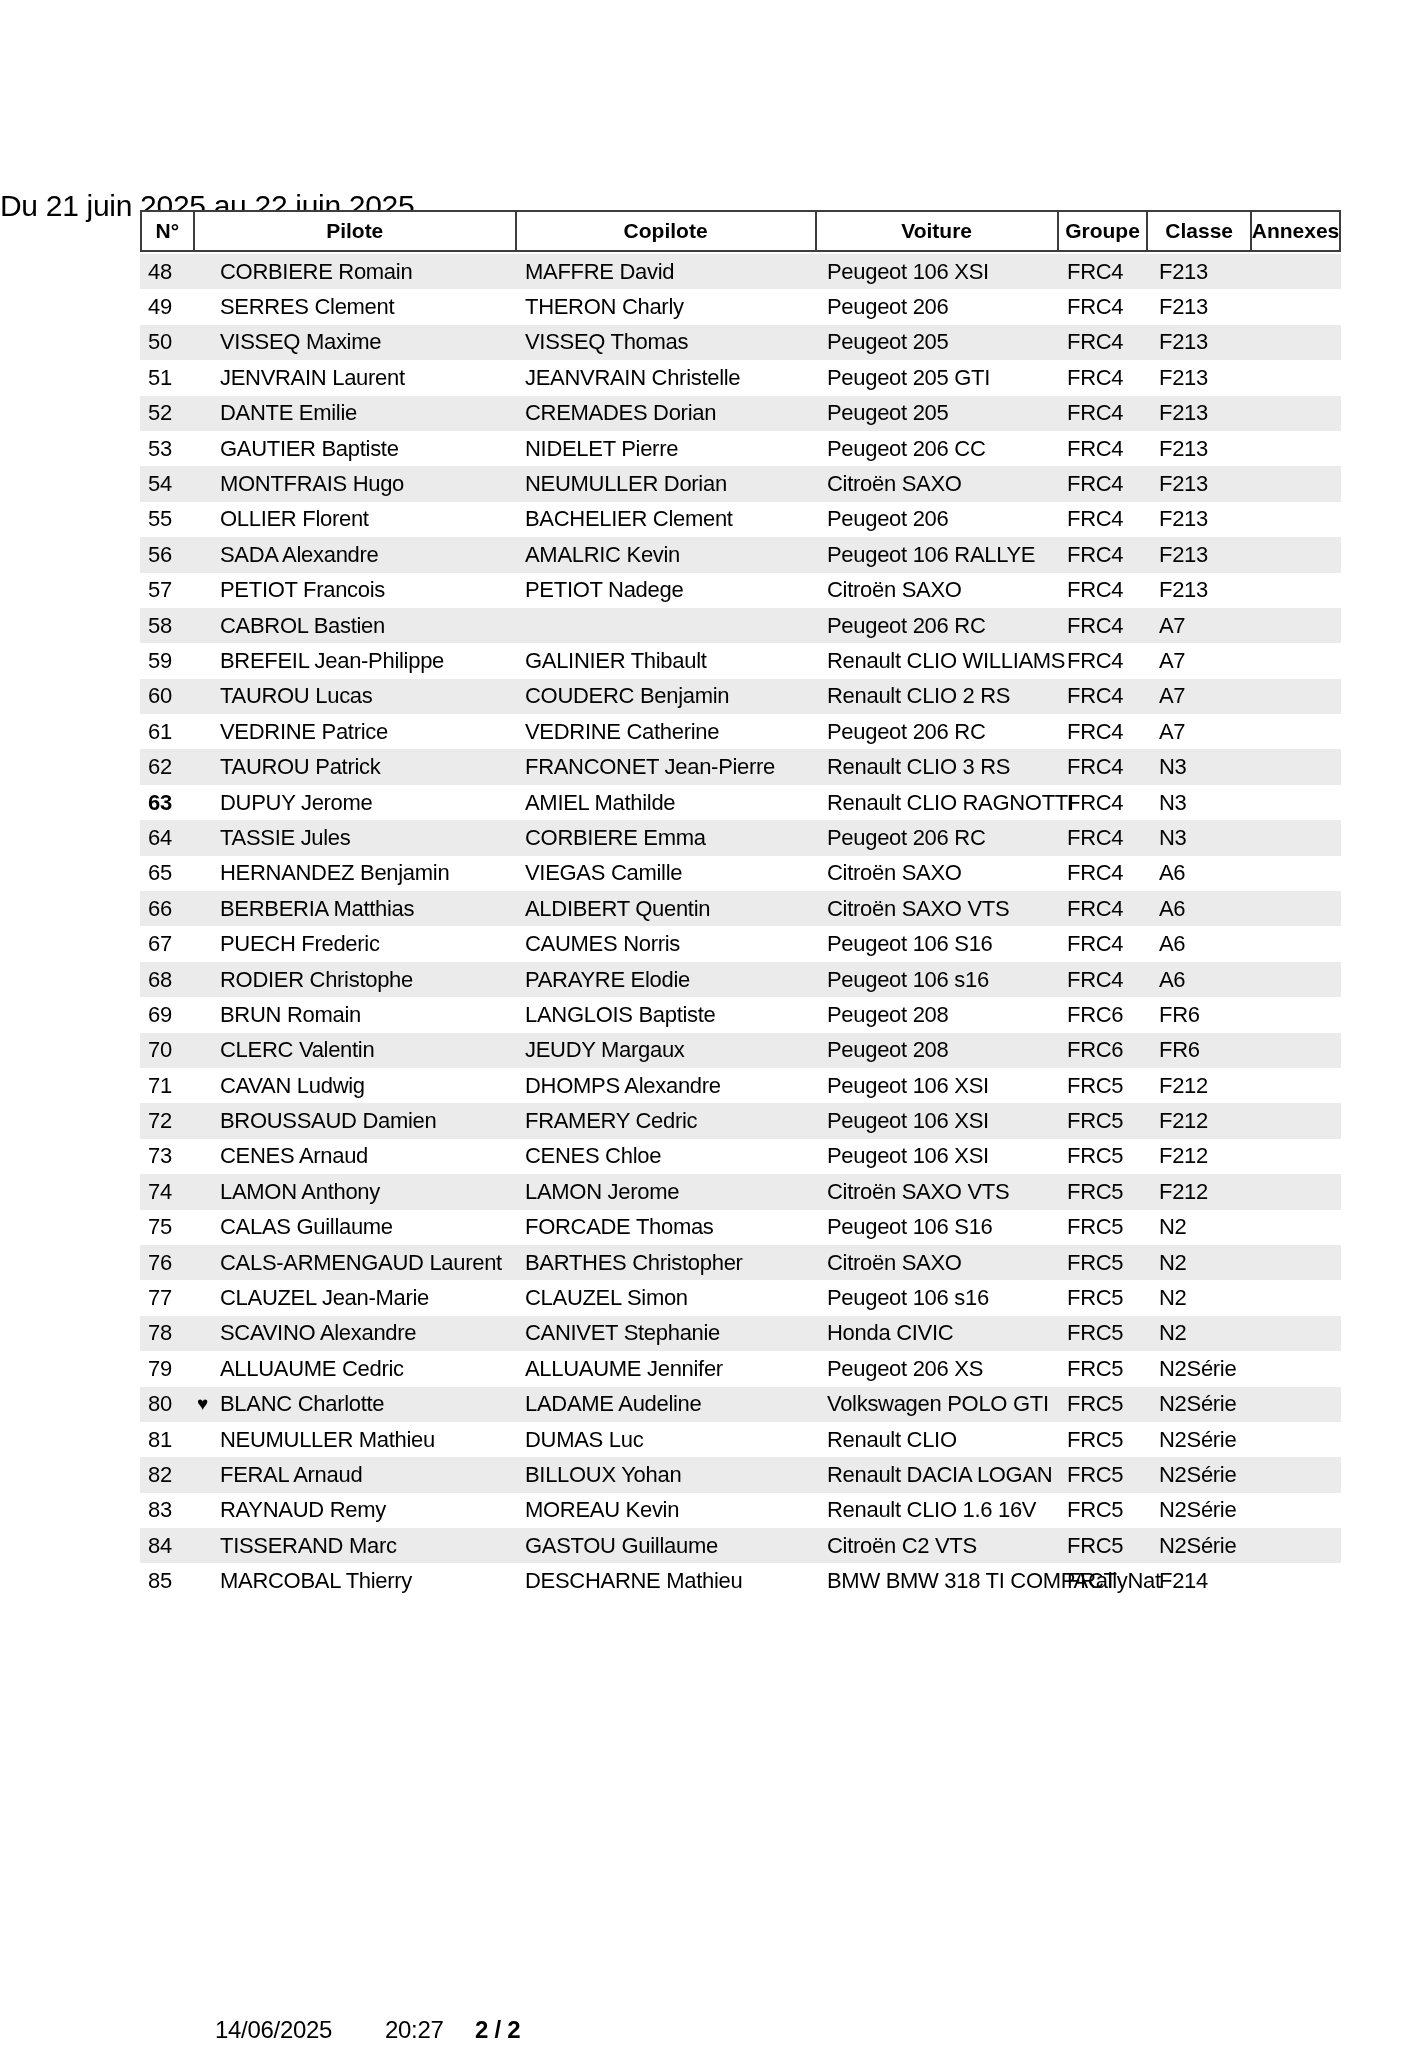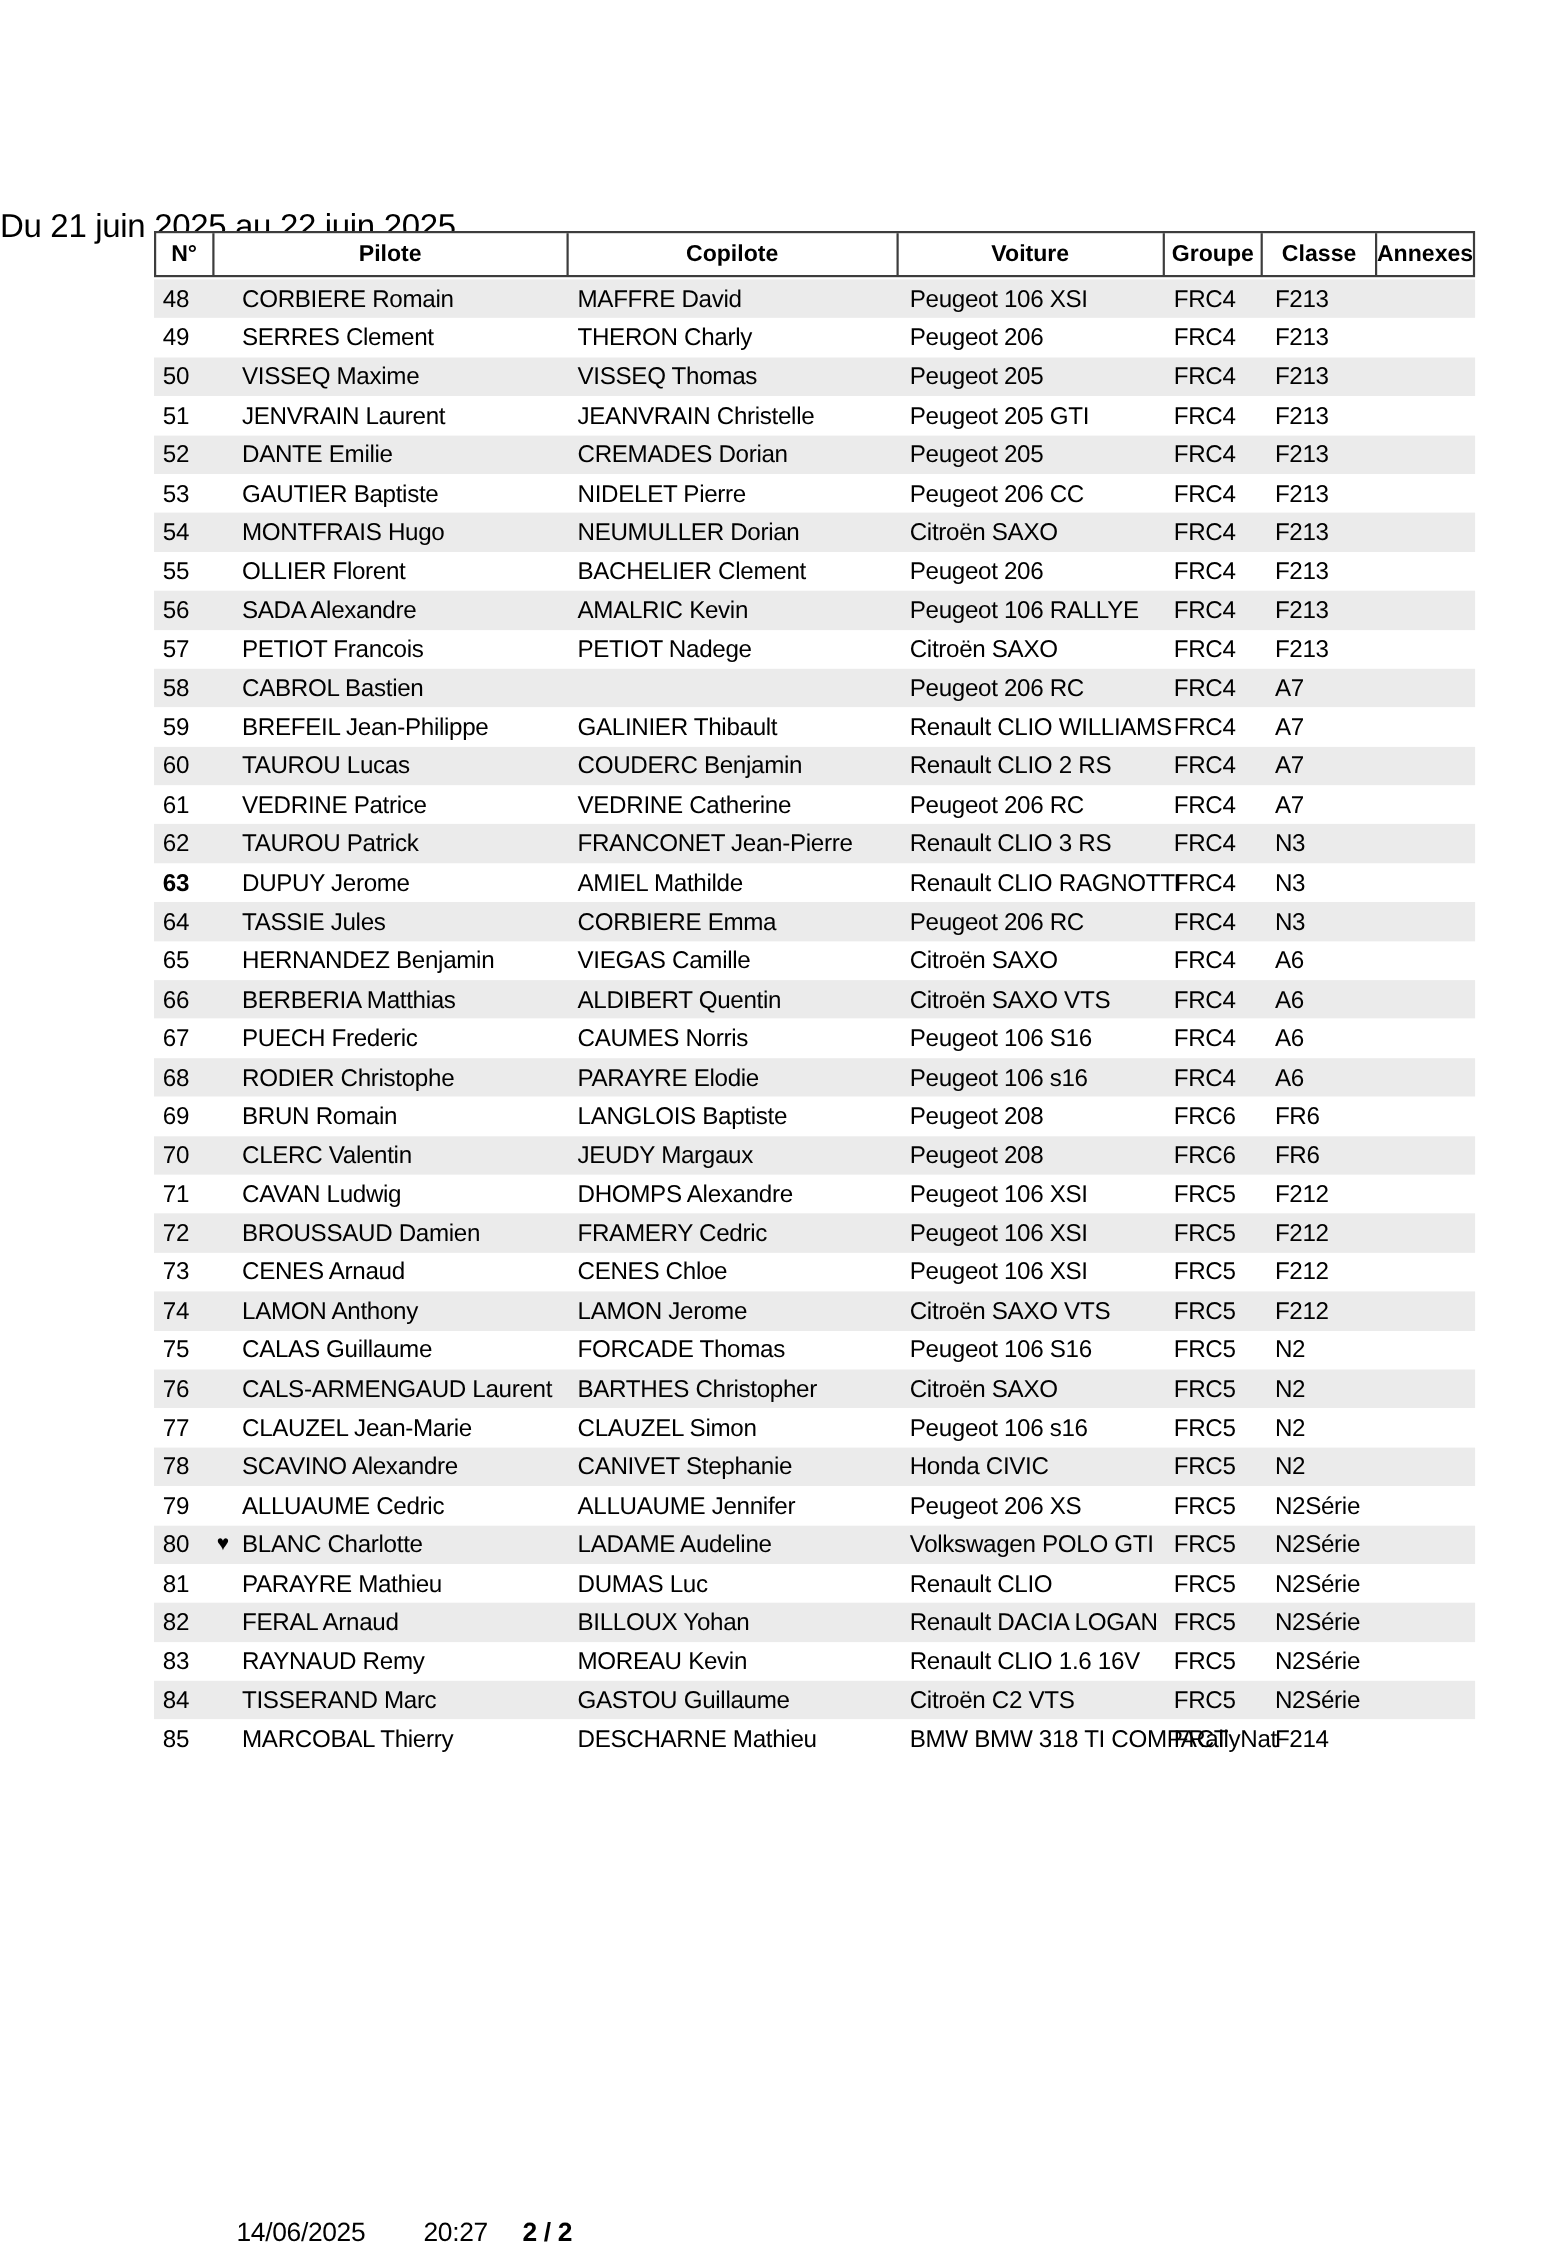--- a/index.html
+++ b/index.html
@@ -411,21 +411,21 @@
           <div class="td c-n" style="width: 53px;">80</div>
           <div class="td c-pilote" style="width: 323px;"><span class="heart">♥</span>BLANC Charlotte</div>
           <div class="td c-copilote" style="width: 301px;">LADAME Audeline</div>
           <div class="td c-voiture" style="width: 243px;">Volkswagen POLO GTI</div>
           <div class="td c-groupe" style="width: 90px;">FRC5</div>
           <div class="td c-classe" style="width: 104px;">N2Série</div>
           <div class="td c-annexes" style="width: 87px;"></div>
         </div>
         <div class="tr">
           <div class="td c-n" style="width: 53px;">81</div>
-          <div class="td c-pilote" style="width: 323px;">PARAYRE Mathieu</div>
+          <div class="td c-pilote" style="width: 323px;">NEUMULLER Mathieu</div>
           <div class="td c-copilote" style="width: 301px;">DUMAS Luc</div>
           <div class="td c-voiture" style="width: 243px;">Renault CLIO</div>
           <div class="td c-groupe" style="width: 90px;">FRC5</div>
           <div class="td c-classe" style="width: 104px;">N2Série</div>
           <div class="td c-annexes" style="width: 87px;"></div>
         </div>
         <div class="tr striped">
           <div class="td c-n" style="width: 53px;">82</div>
           <div class="td c-pilote" style="width: 323px;">FERAL Arnaud</div>
           <div class="td c-copilote" style="width: 301px;">BILLOUX Yohan</div>

